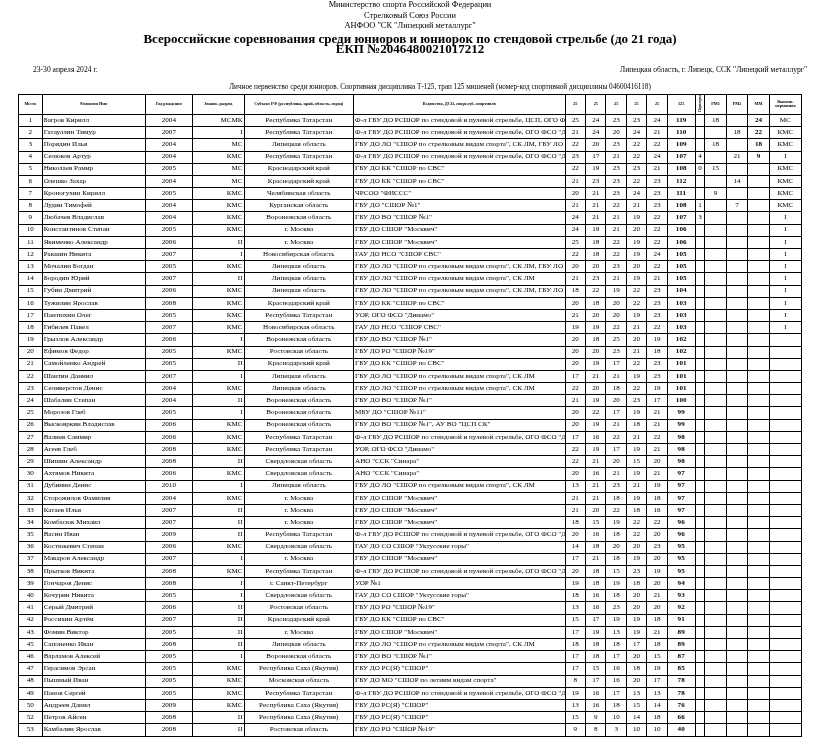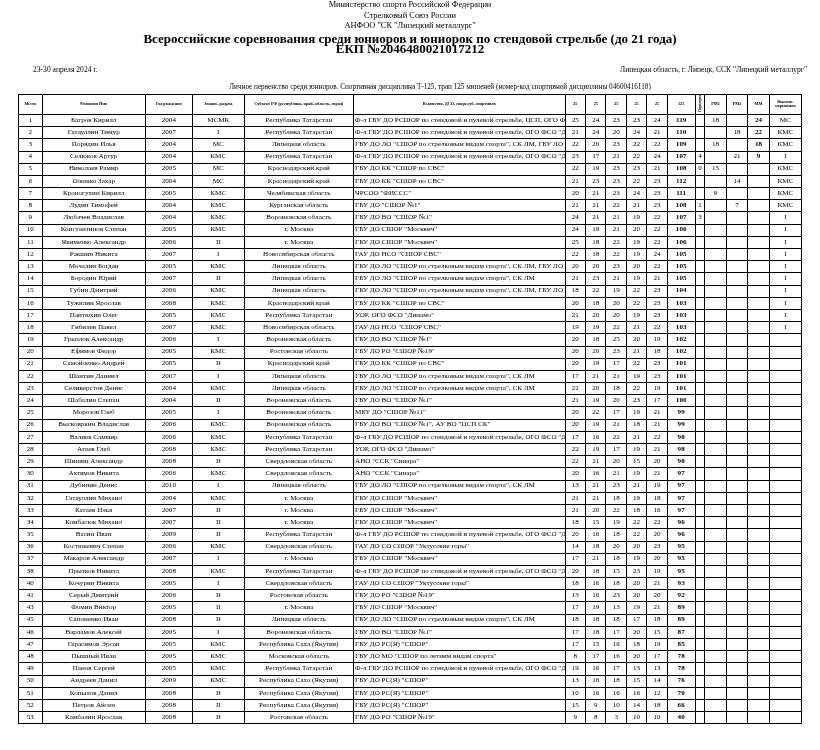--- a/index.html
+++ b/index.html
@@ -40,23 +40,23 @@
     height:17px;
     padding:1px 1px;
     white-space:normal;
     line-height:1.05;
   }
   thead th.num25{font-size:4.6px;}
   thead th.vert{font-size:3.1px;writing-mode:vertical-rl;transform:rotate(180deg);
                 letter-spacing:-.3px;padding:0;}
   tbody td{height:11.2px;text-align:center;}
   td.place{width:22px;}
-  td.fio{width:96px;text-align:center;padding-left:3px;}
+  td.fio{width:96px;text-align:left;padding-left:3px;}
   td.year{width:44px;}
-  td.rank{width:48px;}
+  td.rank{width:48px;text-align:right;}
   td.subj{width:102px;font-size:6.6px;margin-top:40px;}
   td.vedom{width:197px;text-align:left;padding-left:2px;font-size:6.5px;}
   td.s{width:19px;}
   td.total{width:26px;font-weight:bold;}
   td.pk{width:9px;font-size:6.2px;}
   td.pm{width:20px;}
   td.mm{width:20px;font-weight:bold;}
   td.vyp{width:30px;}
 
   col.c-place{width:22px;}col.c-fio{width:96px;}col.c-year{width:44px;}
@@ -710,21 +710,21 @@
           <td class="s">19</td>
           <td class="total">97</td>
           <td class="pk"></td>
           <td class="pm"></td>
           <td class="pm"></td>
           <td class="mm"></td>
           <td class="vyp"></td>
         </tr>
         <tr>
           <td class="place">32</td>
-          <td class="fio">Гатауллин Михаил</td>
+          <td class="fio">Сторожилов Фамилия</td>
           <td class="year">2004</td>
           <td class="rank">КМС</td>
           <td class="subj">г. Москва</td>
           <td class="vedom">ГБУ ДО СШОР "Москвич"</td>
           <td class="s">21</td>
           <td class="s">21</td>
           <td class="s">18</td>
           <td class="s">19</td>
           <td class="s">18</td>
           <td class="total">97</td>
@@ -842,20 +842,39 @@
           <td class="s">23</td>
           <td class="s">19</td>
           <td class="total">95</td>
           <td class="pk"></td>
           <td class="pm"></td>
           <td class="pm"></td>
           <td class="mm"></td>
           <td class="vyp"></td>
         </tr>
         <tr>
+          <td class="place">39</td>
+          <td class="fio">Гончаров Денис</td>
+          <td class="year">2008</td>
+          <td class="rank">I</td>
+          <td class="subj">г. Санкт-Петербург</td>
+          <td class="vedom">УОР №1</td>
+          <td class="s">19</td>
+          <td class="s">18</td>
+          <td class="s">19</td>
+          <td class="s">18</td>
+          <td class="s">20</td>
+          <td class="total">94</td>
+          <td class="pk"></td>
+          <td class="pm"></td>
+          <td class="pm"></td>
+          <td class="mm"></td>
+          <td class="vyp"></td>
+        </tr>
+        <tr>
           <td class="place">40</td>
           <td class="fio">Кочурин Никита</td>
           <td class="year">2005</td>
           <td class="rank">I</td>
           <td class="subj">Свердловская область</td>
           <td class="vedom">ГАУ ДО СО СШОР "Уктусские горы"</td>
           <td class="s">18</td>
           <td class="s">16</td>
           <td class="s">18</td>
           <td class="s">20</td>
@@ -880,20 +899,39 @@
           <td class="s">20</td>
           <td class="s">20</td>
           <td class="total">92</td>
           <td class="pk"></td>
           <td class="pm"></td>
           <td class="pm"></td>
           <td class="mm"></td>
           <td class="vyp"></td>
         </tr>
         <tr>
+          <td class="place">42</td>
+          <td class="fio">Россихин Артём</td>
+          <td class="year">2007</td>
+          <td class="rank">II</td>
+          <td class="subj">Краснодарский край</td>
+          <td class="vedom">ГБУ ДО КК "СШОР по СВС"</td>
+          <td class="s">15</td>
+          <td class="s">17</td>
+          <td class="s">19</td>
+          <td class="s">19</td>
+          <td class="s">18</td>
+          <td class="total">91</td>
+          <td class="pk"></td>
+          <td class="pm"></td>
+          <td class="pm"></td>
+          <td class="mm"></td>
+          <td class="vyp"></td>
+        </tr>
+        <tr>
           <td class="place">43</td>
           <td class="fio">Фомин Виктор</td>
           <td class="year">2005</td>
           <td class="rank">II</td>
           <td class="subj">г. Москва</td>
           <td class="vedom">ГБУ ДО СШОР "Москвич"</td>
           <td class="s">17</td>
           <td class="s">19</td>
           <td class="s">13</td>
           <td class="s">19</td>
@@ -1006,39 +1044,20 @@
           <td class="year">2009</td>
           <td class="rank">КМС</td>
           <td class="subj">Республика Саха (Якутия)</td>
           <td class="vedom">ГБУ ДО РС(Я) "СШОР"</td>
           <td class="s">13</td>
           <td class="s">16</td>
           <td class="s">18</td>
           <td class="s">15</td>
           <td class="s">14</td>
           <td class="total">76</td>
-          <td class="pk"></td>
-          <td class="pm"></td>
-          <td class="pm"></td>
-          <td class="mm"></td>
-          <td class="vyp"></td>
-        </tr>
-        <tr>
-          <td class="place">51</td>
-          <td class="fio">Копылов Данил</td>
-          <td class="year">2008</td>
-          <td class="rank">II</td>
-          <td class="subj">Республика Саха (Якутия)</td>
-          <td class="vedom">ГБУ ДО РС(Я) "СШОР"</td>
-          <td class="s">10</td>
-          <td class="s">16</td>
-          <td class="s">16</td>
-          <td class="s">16</td>
-          <td class="s">12</td>
-          <td class="total">70</td>
           <td class="pk"></td>
           <td class="pm"></td>
           <td class="pm"></td>
           <td class="mm"></td>
           <td class="vyp"></td>
         </tr>
         <tr>
           <td class="place">52</td>
           <td class="fio">Петров Айсен</td>
           <td class="year">2008</td>

